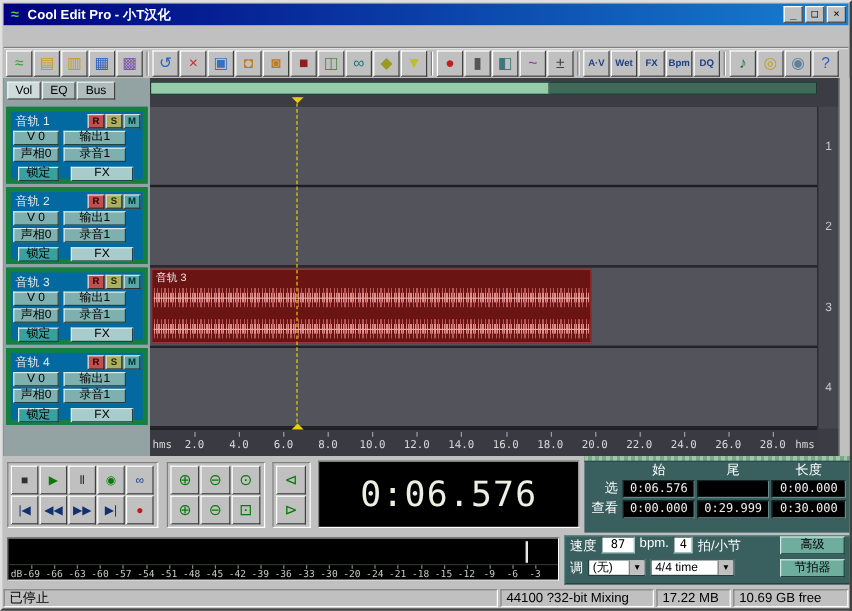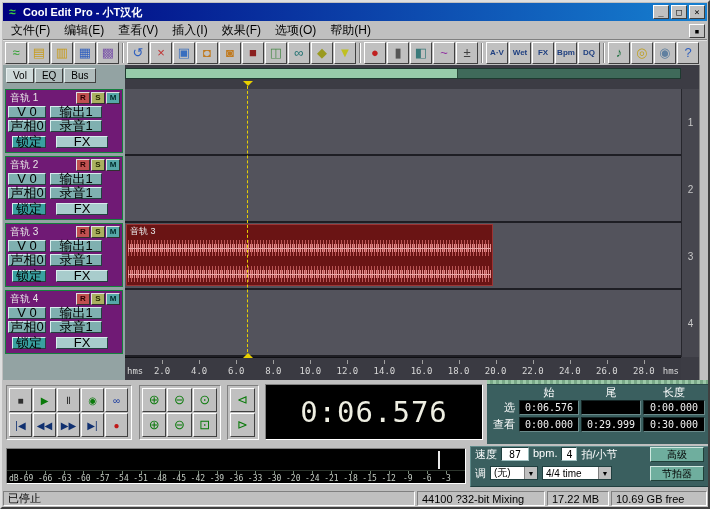--- a/index.html
+++ b/index.html
@@ -33,29 +33,29 @@
   .tb-txt{font-size:8px;font-weight:bold;line-height:19px;letter-spacing:0;}
   .tb-sep{width:2px;height:20px;border-left:1px solid #808080;border-right:1px solid #fff;margin:0 3px 0 2px;}
 
   
   .main{position:absolute;top:63px;left:1px;right:1px;height:315px;background:#3c3c44;}
   .left-panel{position:absolute;left:0;top:0;width:122px;height:100%;background:#93a3a3;}
   .tabs{position:absolute;left:3px;top:3px;display:flex;}
   .tab{height:15px;padding:0 6px;font-size:10px;line-height:13px;background:#b0bcbc;
     border:1px solid;border-color:#e8f0f0 #404040 #404040 #e8f0f0;margin-right:1px;}
   .tab.active{background:#cfdada;}
-  .trk-block{position:absolute;left:2px;width:118px;height:64px;background:#701a75;border:1px solid #15803d;}
+  .trk-block{position:absolute;left:2px;width:118px;height:64px;background:#0369a1;border:4px solid #15803d;}
   .trow{display:flex;align-items:center;height:13px;margin:1px 2px 0 2px;}
   .trk-name{color:#e8e8e8;font-size:10px;flex:1;padding-left:2px;white-space:nowrap;}
   .mini{width:14px;height:12px;font-size:8px;font-weight:bold;padding:0;line-height:9px;margin-left:1px;
     border:1px solid;border-color:#e0e0e0 #303030 #303030 #e0e0e0;}
   .rbtn{background:#c05050;color:#2a0000;}
   .sbtn{background:#aab060;color:#252a00;}
   .mbtn{background:#55a8a8;color:#002a2a;}
-  .tbtn{height:12px;font-size:13px;line-height:9px;padding:0;margin-right:4px;color:#000;
+  .tbtn{height:12px;font-size:10px;line-height:9px;padding:0;margin-right:4px;color:#000;
     border:1px solid;border-color:#d8ecec #23403f #23403f #d8ecec;background:#7fb0b0;white-space:nowrap;}
   .w36{width:38px;}.w48{width:52px;}
   .lockbtn{background:#39a0a0;width:34px;margin-left:4px;margin-right:10px;}
   .fxbtn{background:#a8cccc;width:52px;}
   .r4{margin-top:3px;}
 
   .track-area{position:absolute;left:122px;top:0;width:556px;height:100%;}
   .overview{position:absolute;left:0;top:3px;height:11px;width:100%;background:#3f6a5a;border:1px solid #1e3a30;}
   .overview-seg{position:absolute;left:0;top:0;height:100%;width:60%;background:#96ccaa;border-right:1px solid #2a4a3a;}
   .lanes{position:absolute;left:0;top:24px;width:100%;height:268px;background:#1e1e24;}
@@ -148,30 +148,20 @@
 <div class="window">
 
   <div class="titlebar">
     <span class="title-icon">≈</span>
     <span class="title-text">Cool Edit Pro - 小T汉化</span>
     <button class="winbtn">_</button>
     <button class="winbtn">□</button>
     <button class="winbtn">×</button>
   </div>
 
-  <div class="menubar">
-      <div class="menu-item">文件(F)</div>
-      <div class="menu-item">编辑(E)</div>
-      <div class="menu-item">查看(V)</div>
-      <div class="menu-item">插入(I)</div>
-      <div class="menu-item">效果(F)</div>
-      <div class="menu-item">选项(O)</div>
-      <div class="menu-item">帮助(H)</div>
-      <button class="winbtn mdi-btn">▪</button>
-    </div>
 
   <div class="toolbar">
       <div class="tb-group">
         <button class="tb-btn" style="color: rgb(43, 160, 43);">≈</button>
         <button class="tb-btn" style="color: rgb(199, 156, 30);">▤</button>
         <button class="tb-btn" style="color: rgb(199, 156, 30);">▥</button>
         <button class="tb-btn" style="color: rgb(47, 95, 191);">▦</button>
         <button class="tb-btn" style="color: rgb(122, 85, 168);">▩</button>
       </div>
       <div class="tb-sep"></div>

